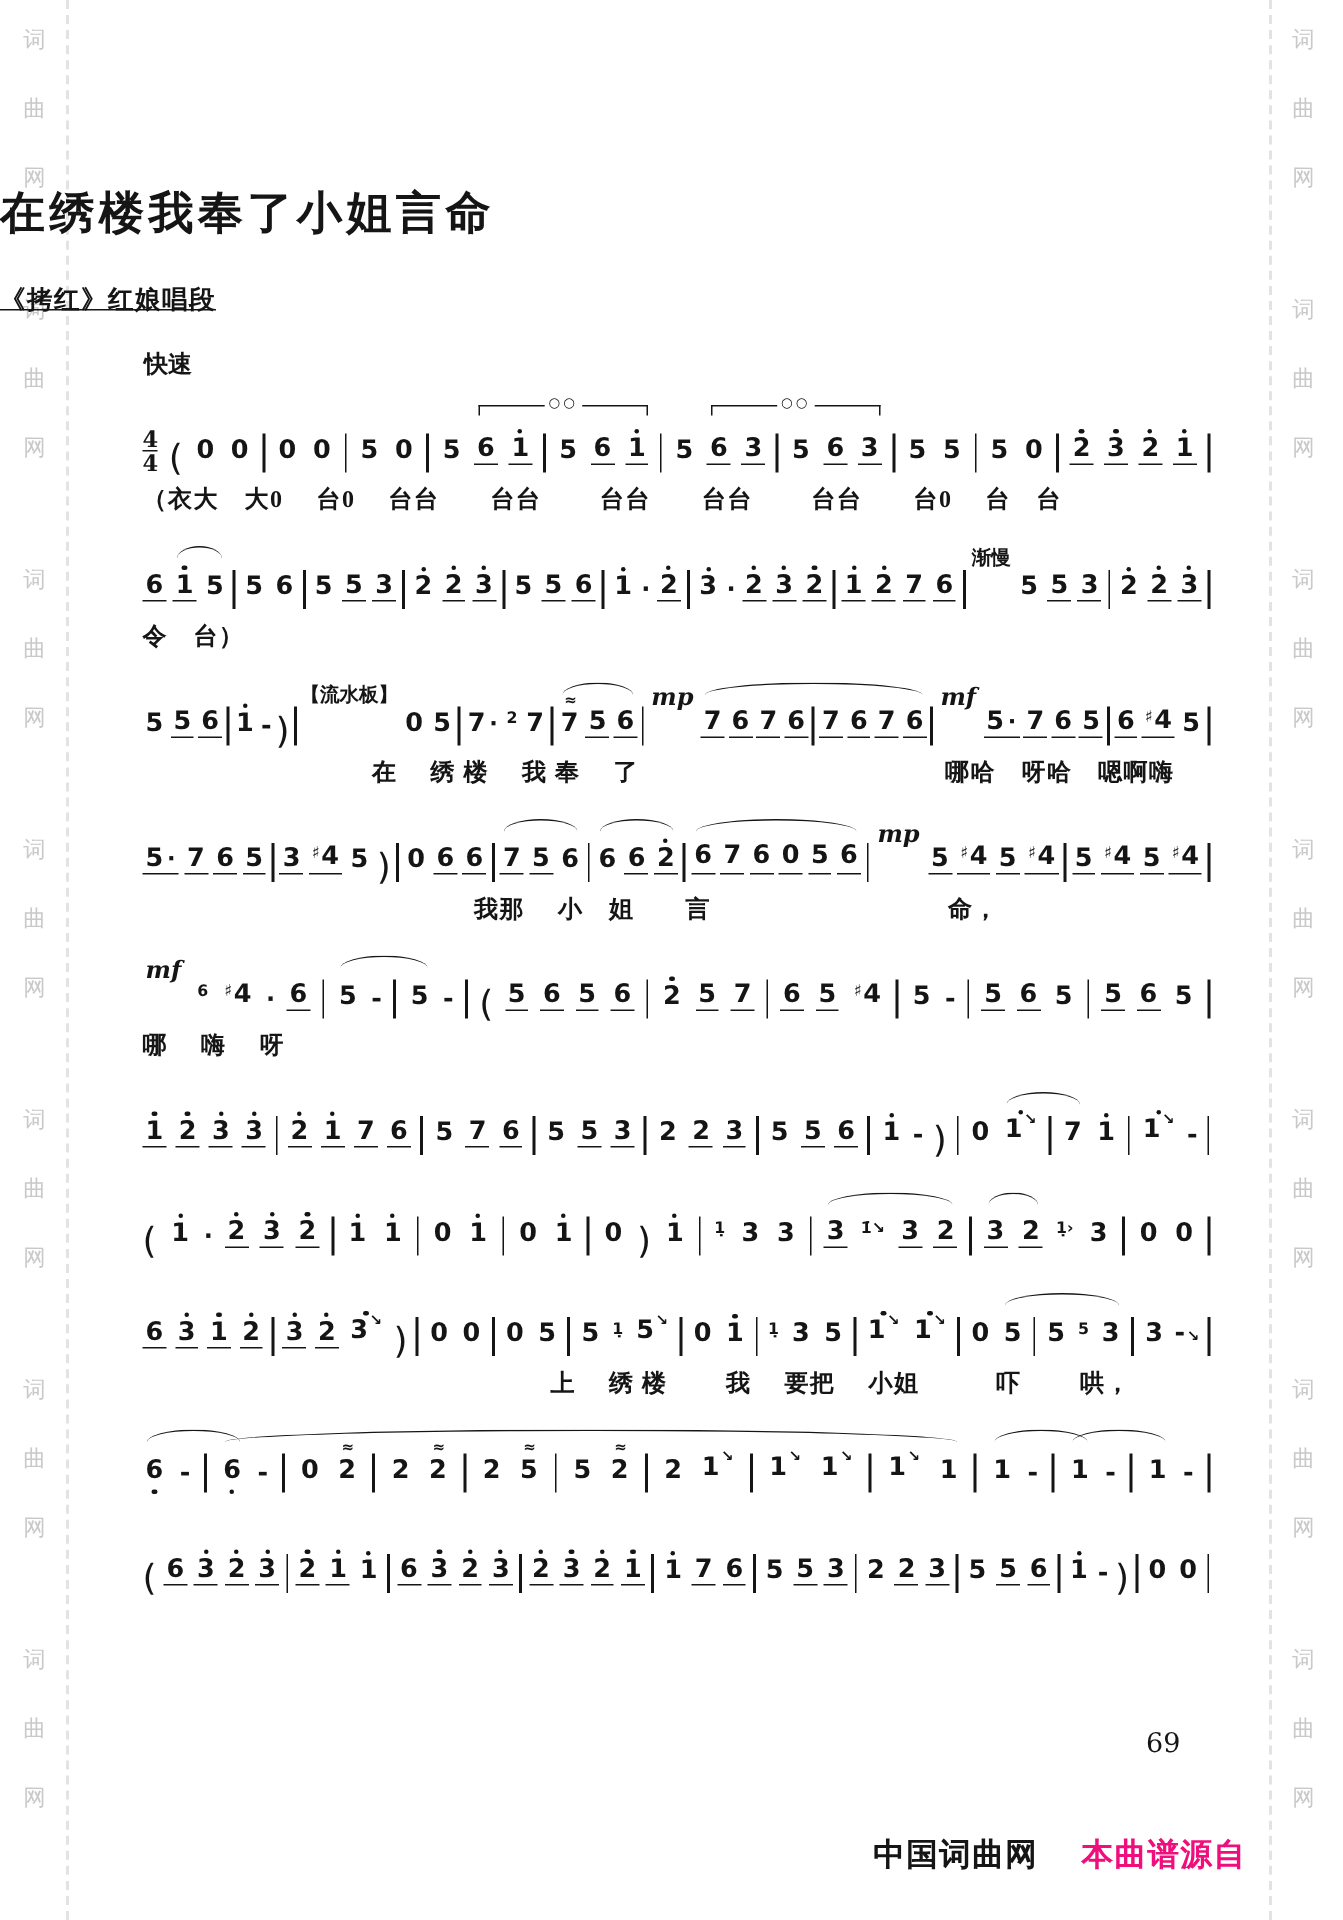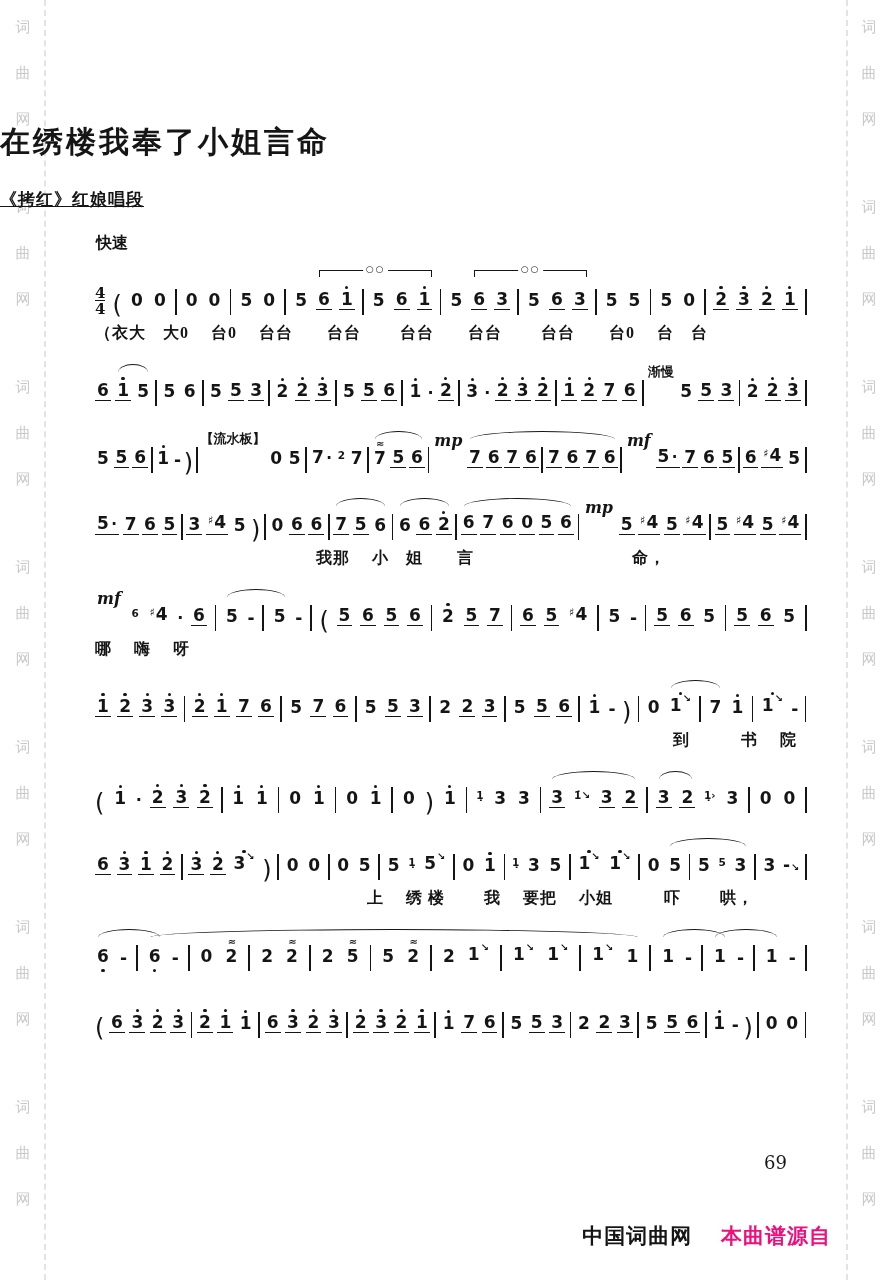--- a/index.html
+++ b/index.html
@@ -656,20 +656,21 @@
             </div>
           </div>
           <div class="dg">
             <span>3</span>
           </div>
           <div class="bot"></div>
         </div>
         <div class="bar"></div>
         <div class="slur" style="left: 23px; width: 30px;"></div>
       </div>
+      <div class="lyr">令　台）</div>
     </div>
     <div class="sline">
       <div class="ntn">
         <div class="note">
           <div class="top"></div>
           <div class="dg">
             <span>5</span>
           </div>
           <div class="bot"></div>
         </div>
@@ -868,20 +869,21 @@
           <div class="top"></div>
           <div class="dg">
             <span>5</span>
           </div>
           <div class="bot"></div>
         </div>
         <div class="bar"></div>
         <div class="slur" style="left: 280px; width: 47px;"></div>
         <div class="slur" style="left: 375px; width: 145px;"></div>
       </div>
+      <div class="lyr">　　　　　　　　　在　 绣 楼　 我 奉　 了　　　　　　　　　　　　哪哈　呀哈　嗯啊嗨</div>
     </div>
     <div class="sline">
       <div class="ntn">
         <div class="note u1">
           <div class="top"></div>
           <div class="dg">
             <span>5</span>
             <span class="ad">·</span>
           </div>
           <div class="bot"></div>
@@ -1529,21 +1531,20 @@
           <div class="dg">
             <span>1</span>
             <span class="ar">↘</span>
           </div>
           <div class="bot"></div>
         </div>
         <div class="dash">-</div>
         <div class="bar"></div>
         <div class="slur" style="left: 576px; width: 49px;"></div>
       </div>
-      <div class="lyr">　　　　　　　　　　　　　　　　　　　　　　　　　　　　　　　　　　到　　　书　 院</div>
     </div>
     <div class="sline">
       <div class="ntn">
         <div class="par">(</div>
         <div class="note">
           <div class="top">
             <div style="display: flex;">
               <div class="dot"></div>
             </div>
           </div>

